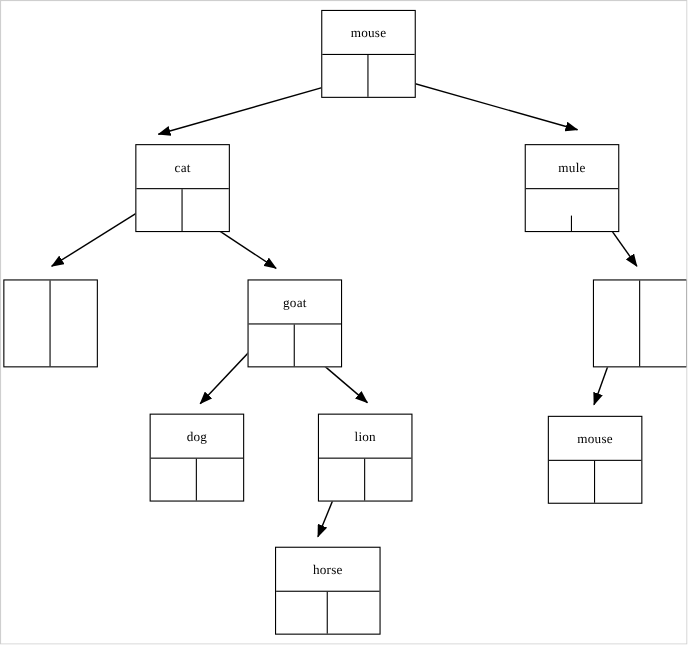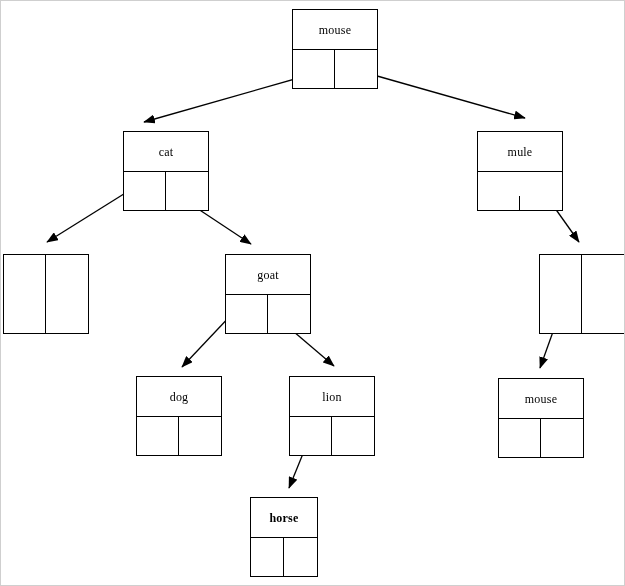--- a/index.html
+++ b/index.html
@@ -138,21 +138,21 @@
           <div class="ptr-cell right"></div>
         </div>
       </div>
       <div class="node" style="left: 497px; top: 377px; width: 86px; height: 80px;">
         <div class="node-label" style="height: 40px;">mouse</div>
         <div class="node-ptrs">
           <div class="ptr-cell left"></div>
           <div class="ptr-cell right"></div>
         </div>
       </div>
-      <div class="node" style="left: 249px; top: 496px; width: 68px; height: 80px; font-weight: bold;">
+      <div class="node" style="left: 249px; top: 496px; width: 96px; height: 80px;">
         <div class="node-label" style="height: 40px;">horse</div>
         <div class="node-ptrs">
           <div class="ptr-cell left"></div>
           <div class="ptr-cell right"></div>
         </div>
       </div>
     </div>
 
 </div>
 

